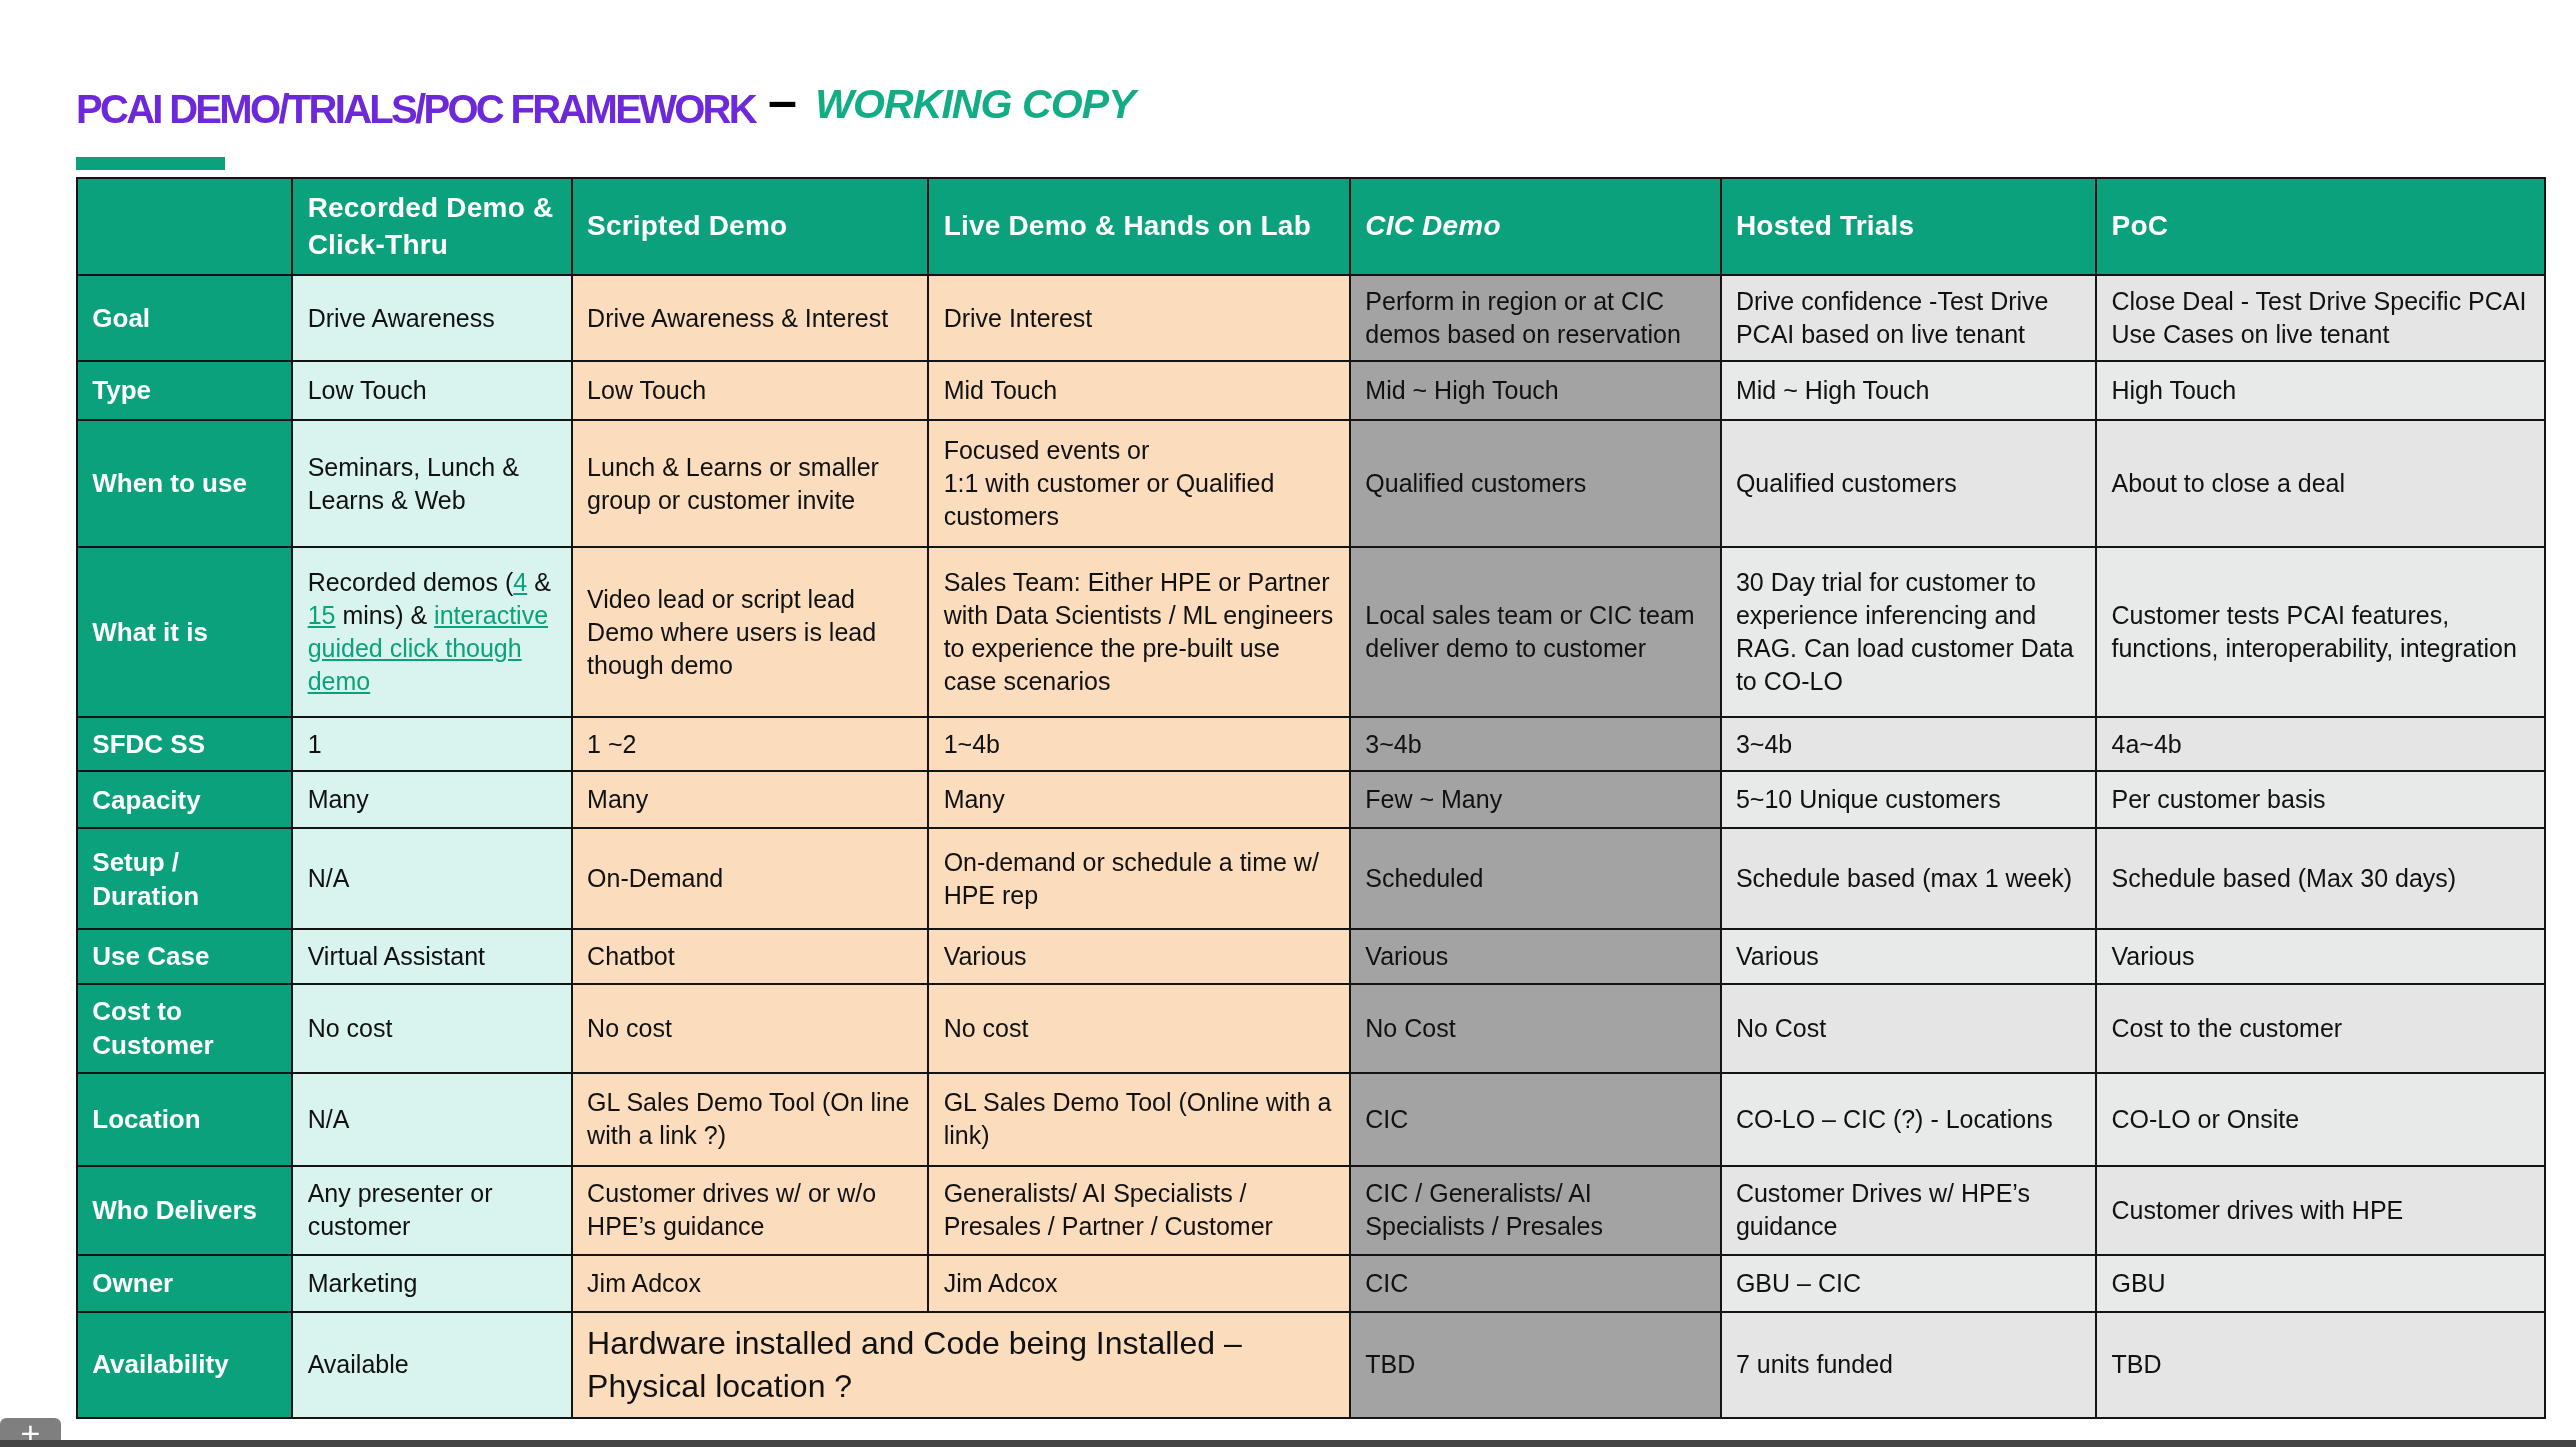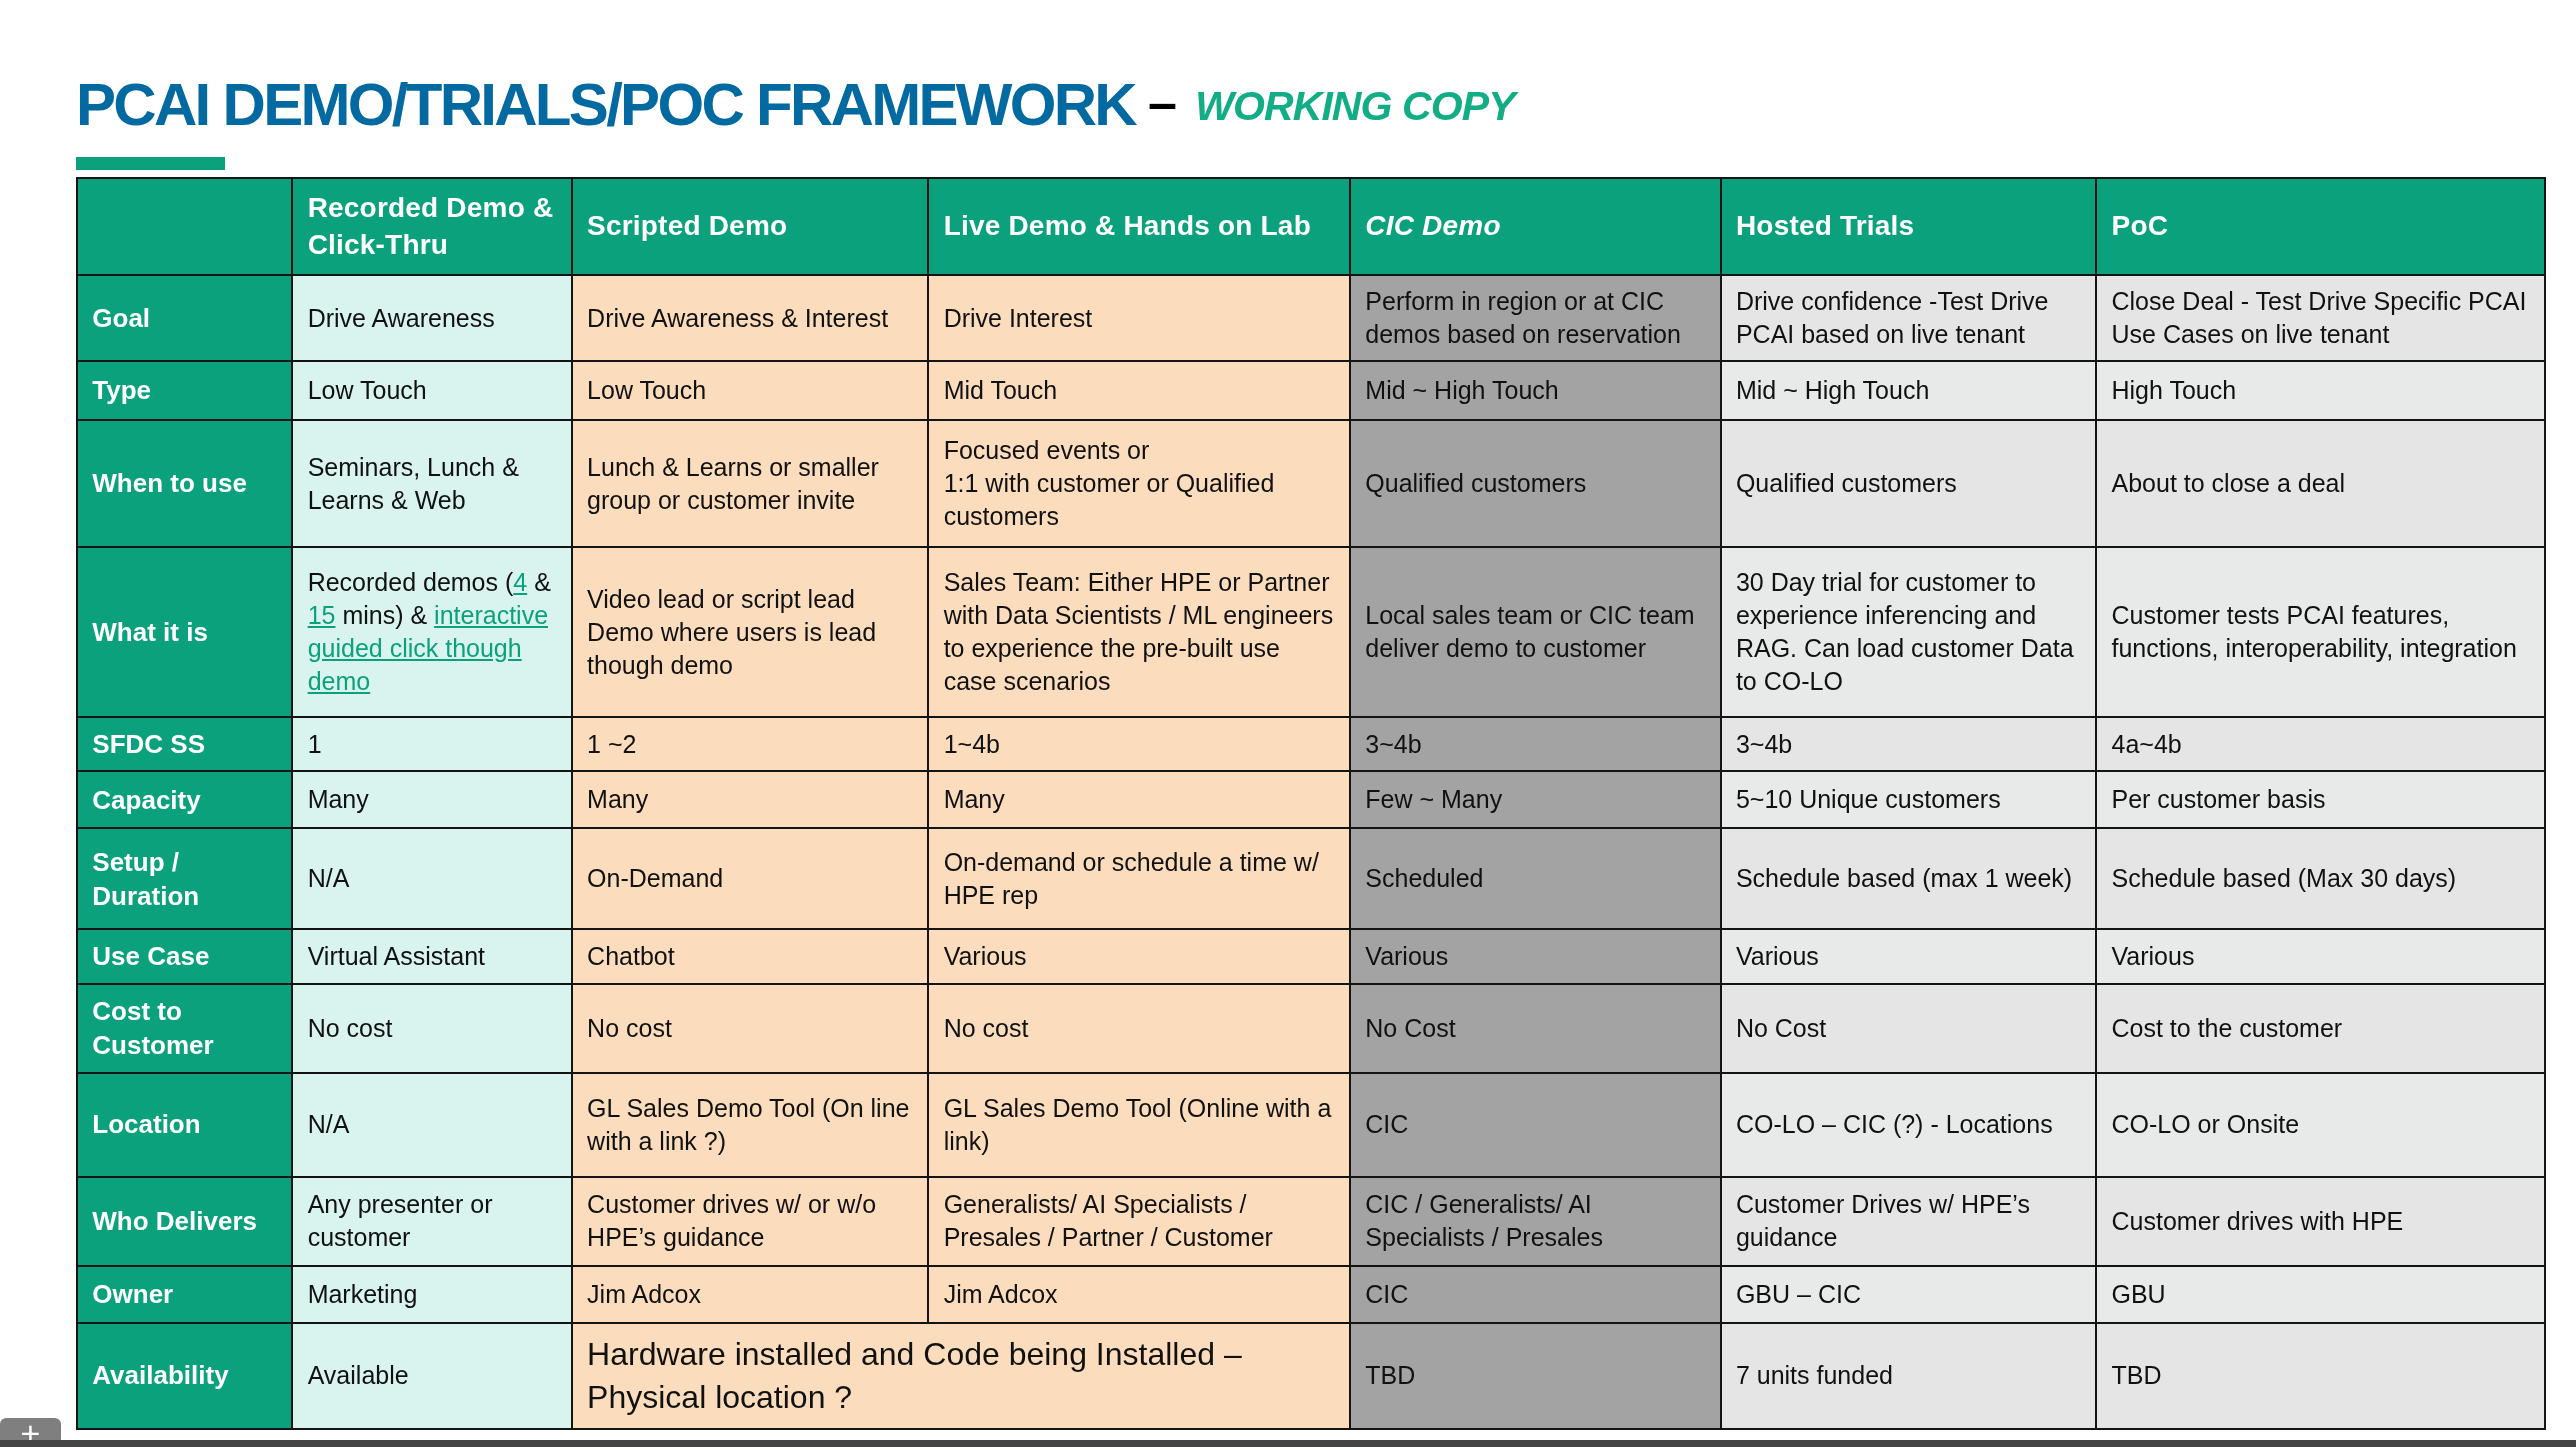--- a/index.html
+++ b/index.html
@@ -11,21 +11,21 @@
     position: relative;
   }
   .stage { position: absolute; inset: 0; }
 
   
   .title-wrap {
     position: absolute; left: 76px; top: 70px;
     white-space: nowrap;
   }
   .title-main {
-    font-size: 60px; font-weight: bold; color: #0369a1;
+    font-size: 40px; font-weight: bold; color: #6d28d9;
     letter-spacing: -2.7px;
   }
   .title-sep {
     font-size: 52px; font-weight: bold; color: #000;
     margin-left: 9px; vertical-align: 5.4px;
   }
   .title-status {
     font-size: 41px; font-weight: bold; font-style: italic;
     color: #12AD85; margin-left: 14.3px; vertical-align: 5.4px;
     letter-spacing: -0.9px;
@@ -55,21 +55,21 @@
   tr.r-header   { height: 97px; }
   tr.r-goal     { height: 82px; }
   tr.r-type     { height: 59px; }
   tr.r-when     { height: 127px; }
   tr.r-what     { height: 170px; }
   tr.r-sfdc     { height: 41px; }
   tr.r-capacity { height: 57px; }
   tr.r-setup    { height: 101px; }
   tr.r-usecase  { height: 54px; }
   tr.r-cost     { height: 89px; }
-  tr.r-location { height: 104px; }
+  tr.r-location { height: 93px; }
   tr.r-who      { height: 89px; }
   tr.r-owner    { height: 57px; }
   tr.r-avail    { height: 106px; }
 
   th.colhead {
     background: #0CA17D; color: #ffffff;
     font-size: 28px; font-weight: bold;
     text-align: center; letter-spacing: 0.2px;
   }
   th.colhead.italic { font-style: italic; }

